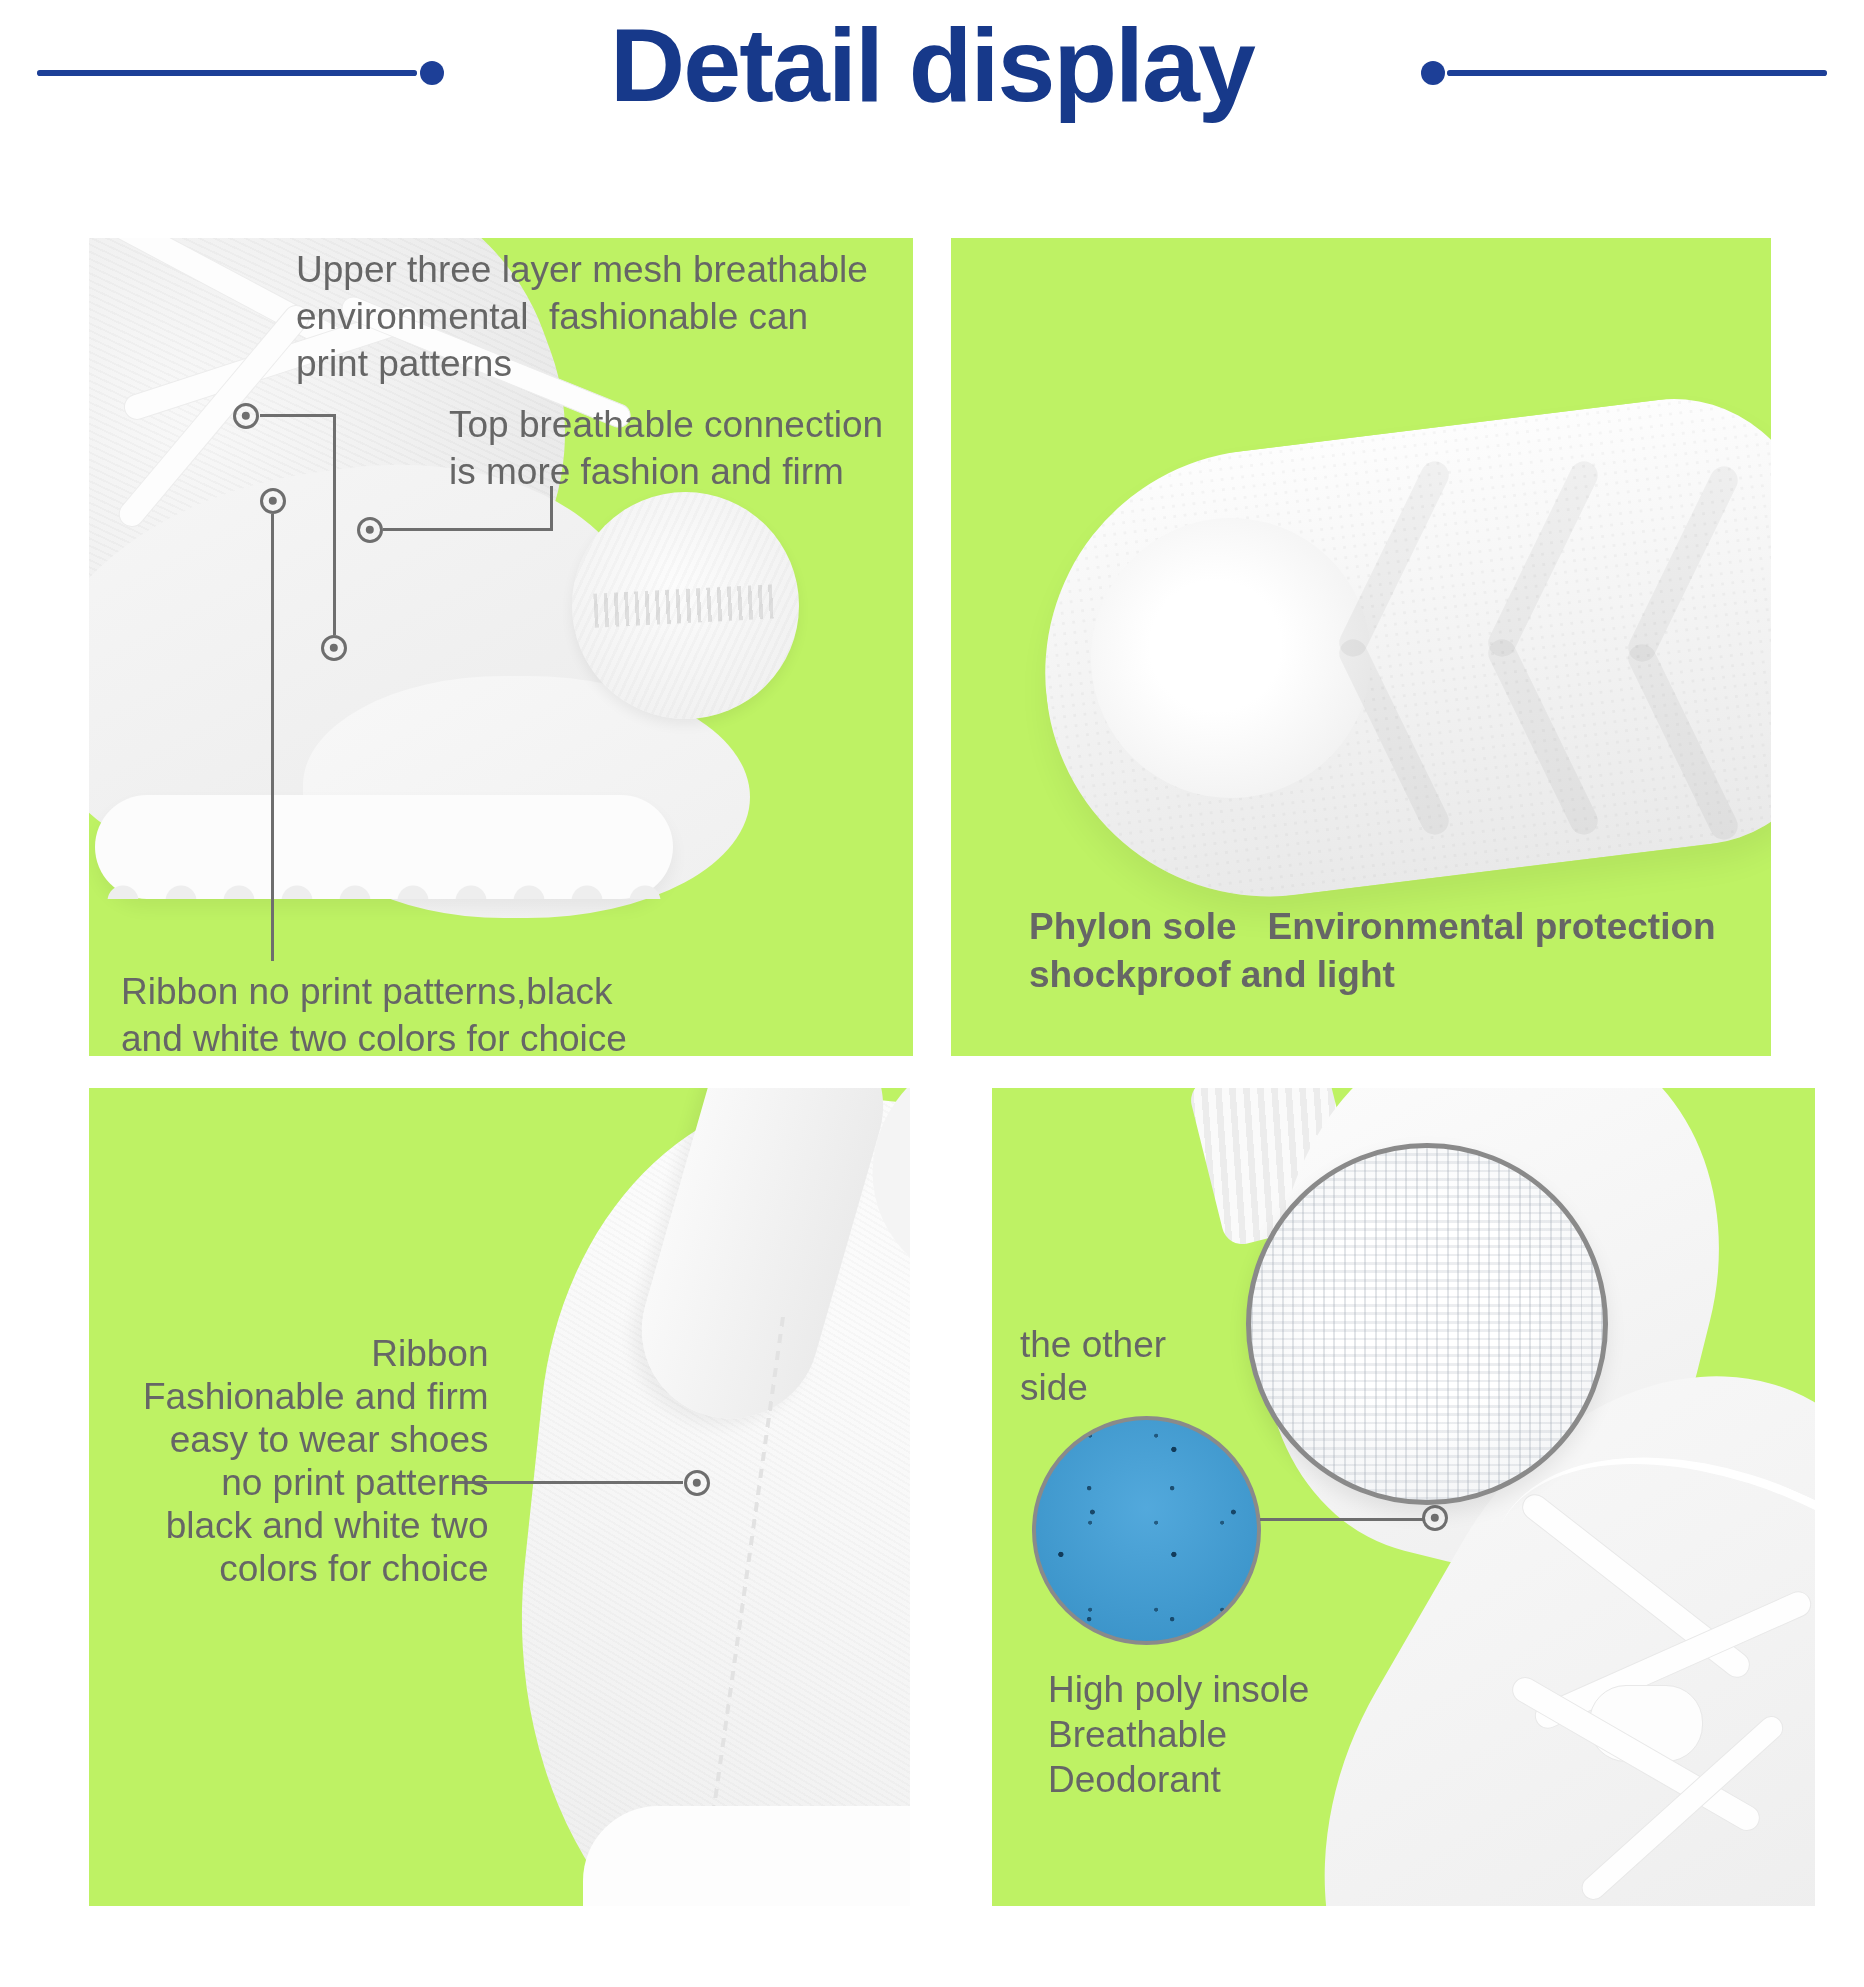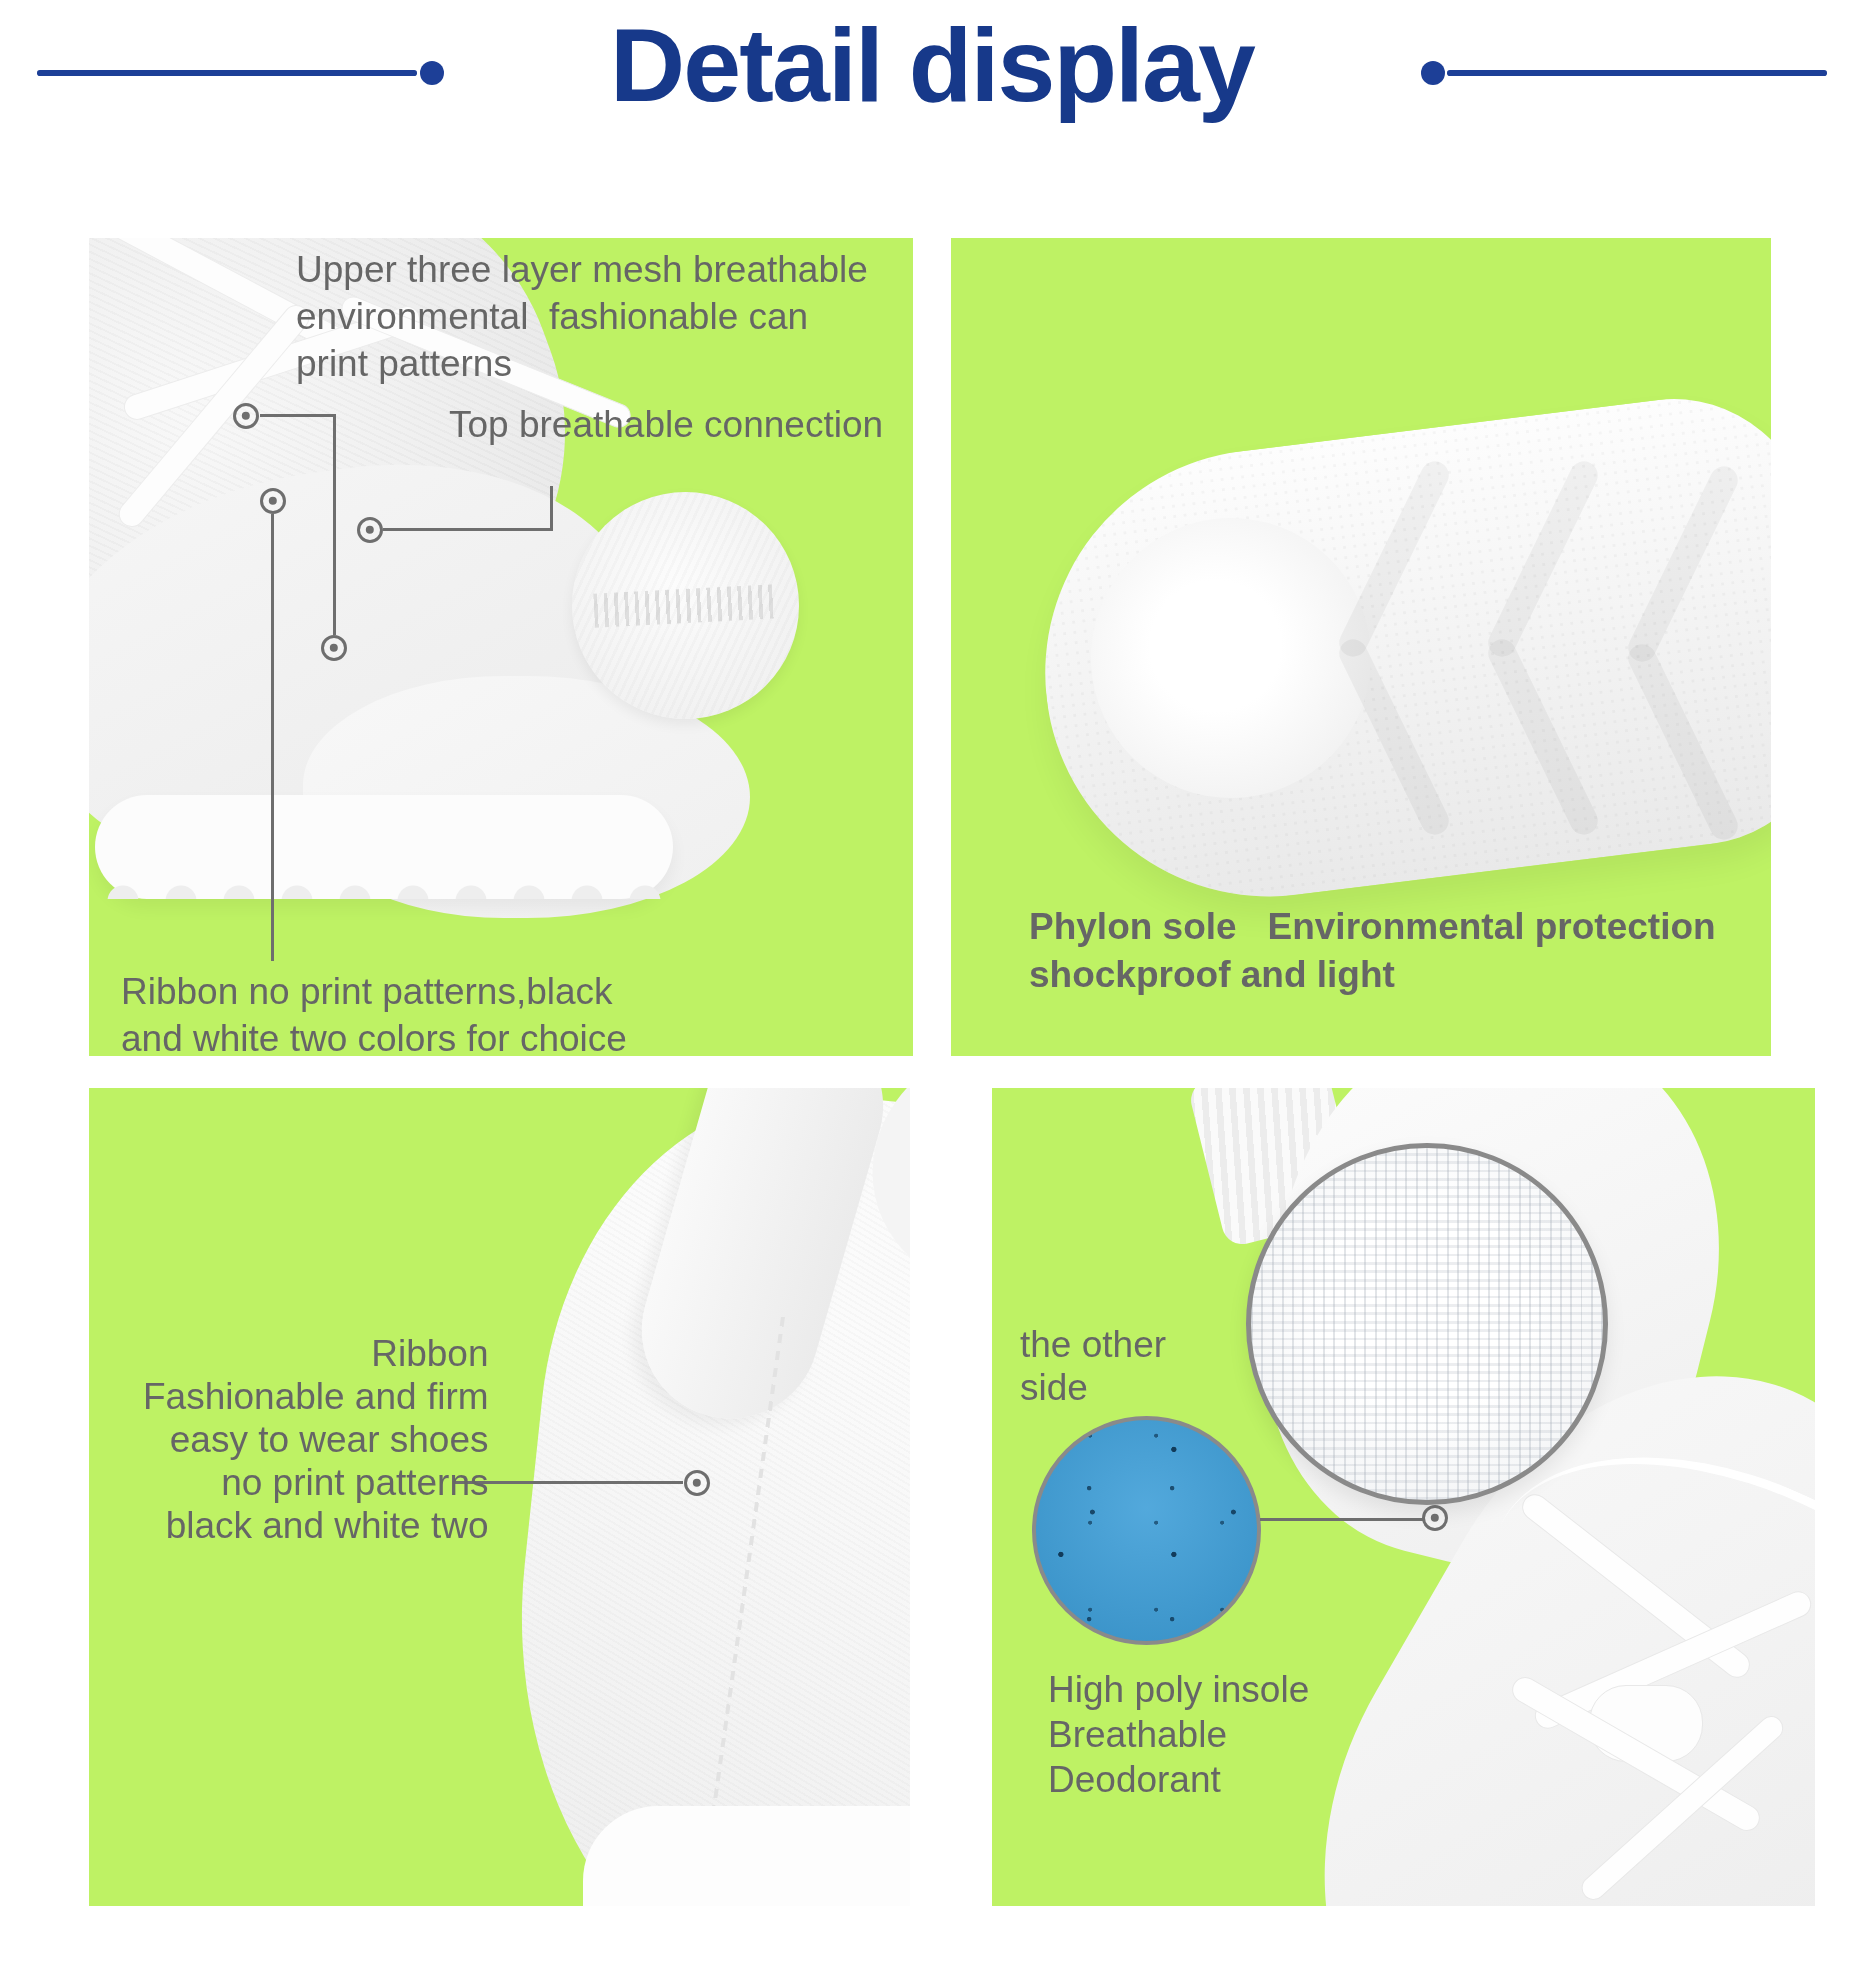--- a/index.html
+++ b/index.html
@@ -158,20 +158,21 @@
     <div class="art p1-inset"></div>
 
     <div class="cap" style="left:207px;top:7.5px;">
       <div>Upper three layer mesh breathable</div>
       <div>environmental  fashionable can</div>
       <div>print patterns</div>
     </div>
 
     <div class="cap" style="left:360px;top:163px;">
       <div>Top breathable connection</div>
+      <div>is more fashion and firm</div>
     </div>
 
     <div class="cap" style="left:32px;top:730px;">
       <div>Ribbon no print patterns,black</div>
       <div>and white two colors for choice</div>
     </div>
 
     <div class="marker" style="left:144px;top:165px;"></div>
     <div class="cline" style="left:171px;top:176px;width:76px;height:2.8px;"></div>
     <div class="cline" style="left:244px;top:178px;width:2.8px;height:219px;"></div>
@@ -204,20 +205,21 @@
     <div class="art p3-collar"></div>
     <div class="art p3-seam"></div>
     <div class="art p3-sole"></div>
 
     <div class="cap" style="left:54px;top:244px;line-height:43px;">
       <div>Ribbon</div>
       <div>Fashionable and firm</div>
       <div>easy to wear shoes</div>
       <div>no print patterns</div>
       <div>black and white two</div>
+      <div>colors for choice</div>
     </div>
 
     <div class="cline" style="left:365px;top:393px;width:229px;height:2.8px;"></div>
     <div class="marker" style="left:595px;top:382px;"></div>
   </div>
 
   <div class="panel" id="panel-other">
     <div class="art p4-tab"></div>
     <div class="art p4-tongue"></div>
     <div class="art p4-body"></div>

